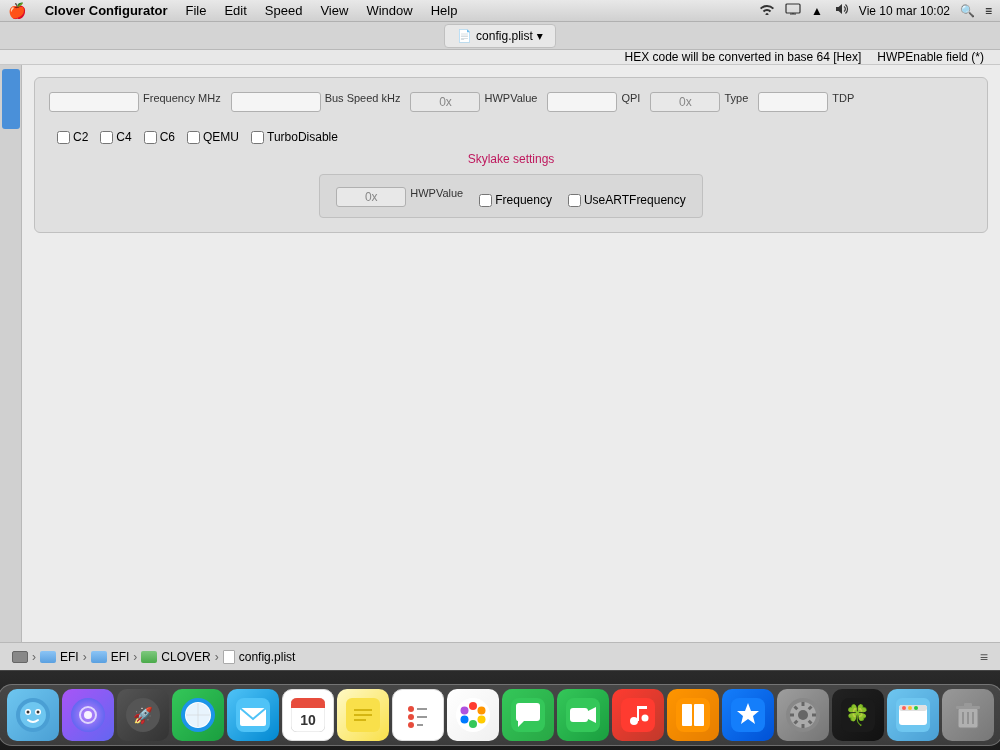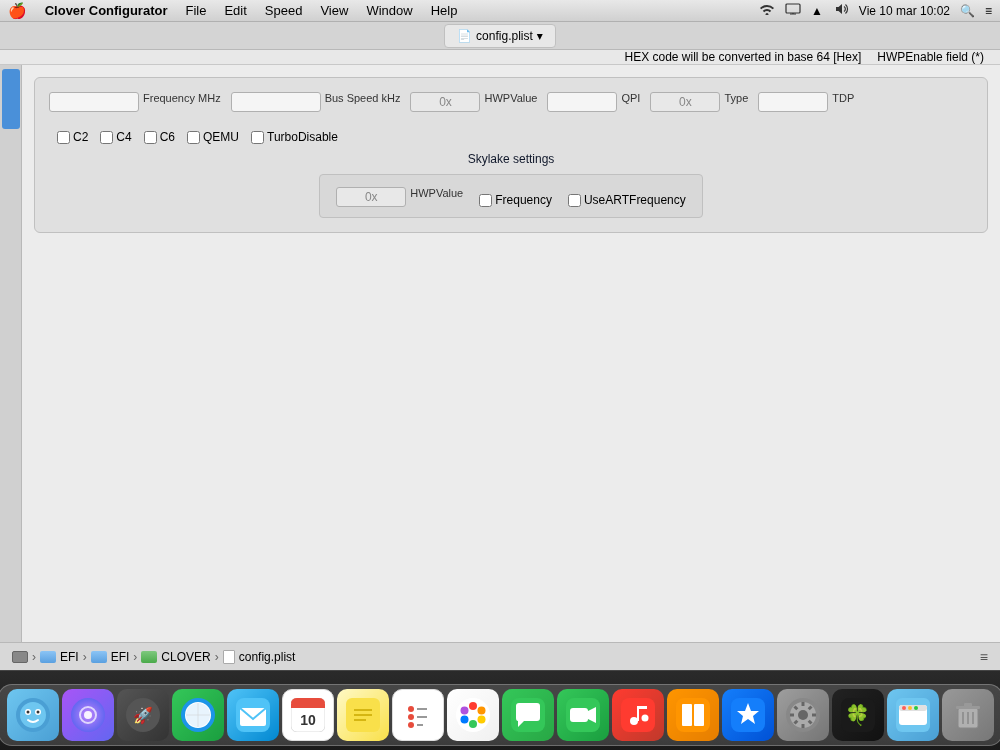--- a/index.html
+++ b/index.html
@@ -178,21 +178,21 @@
 
     
     .skylake-section {
       margin-top: 8px;
       display: flex;
       flex-direction: column;
       align-items: center;
     }
     .skylake-label {
       font-size: 12px;
-      color: #0f172a;
+      color: #be185d;
       margin-bottom: 8px;
     }
     .skylake-row {
       display: flex;
       align-items: flex-end;
       gap: 16px;
       background: #d8d8d8;
       border: 1px solid #c0c0c0;
       border-radius: 4px;
       padding: 10px 16px;

